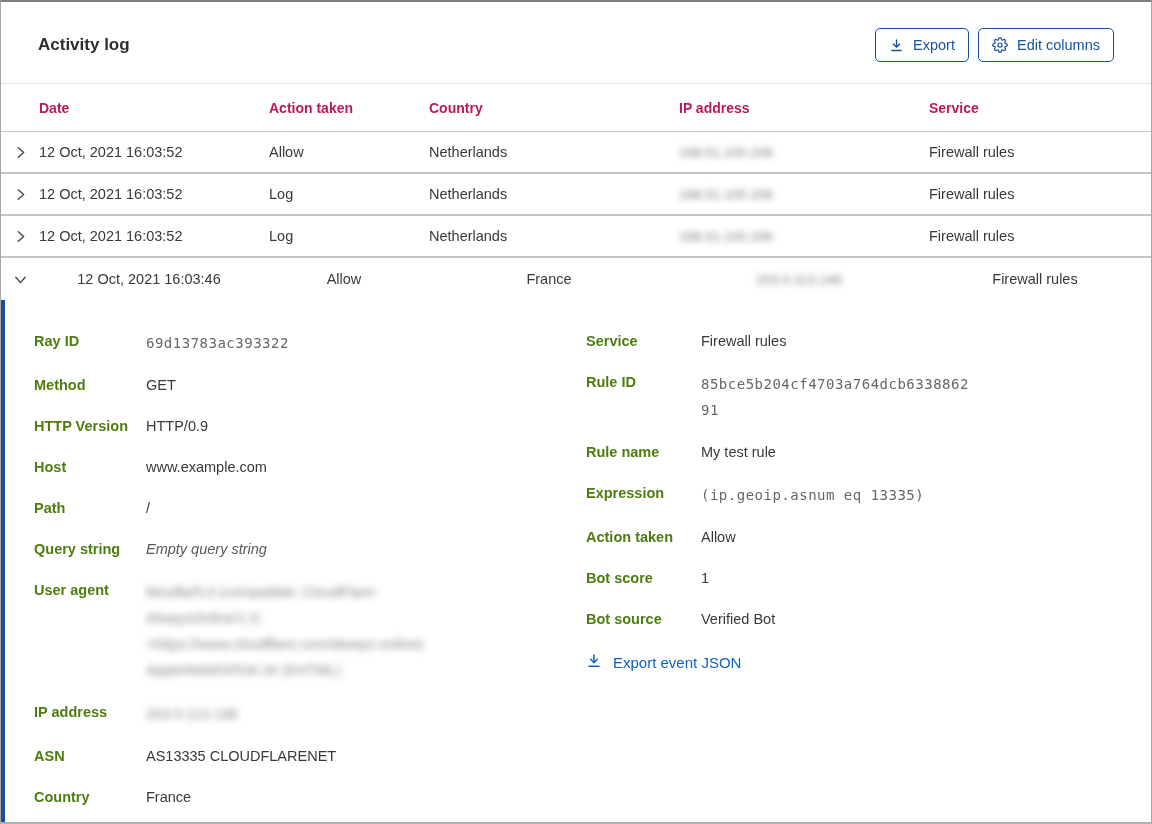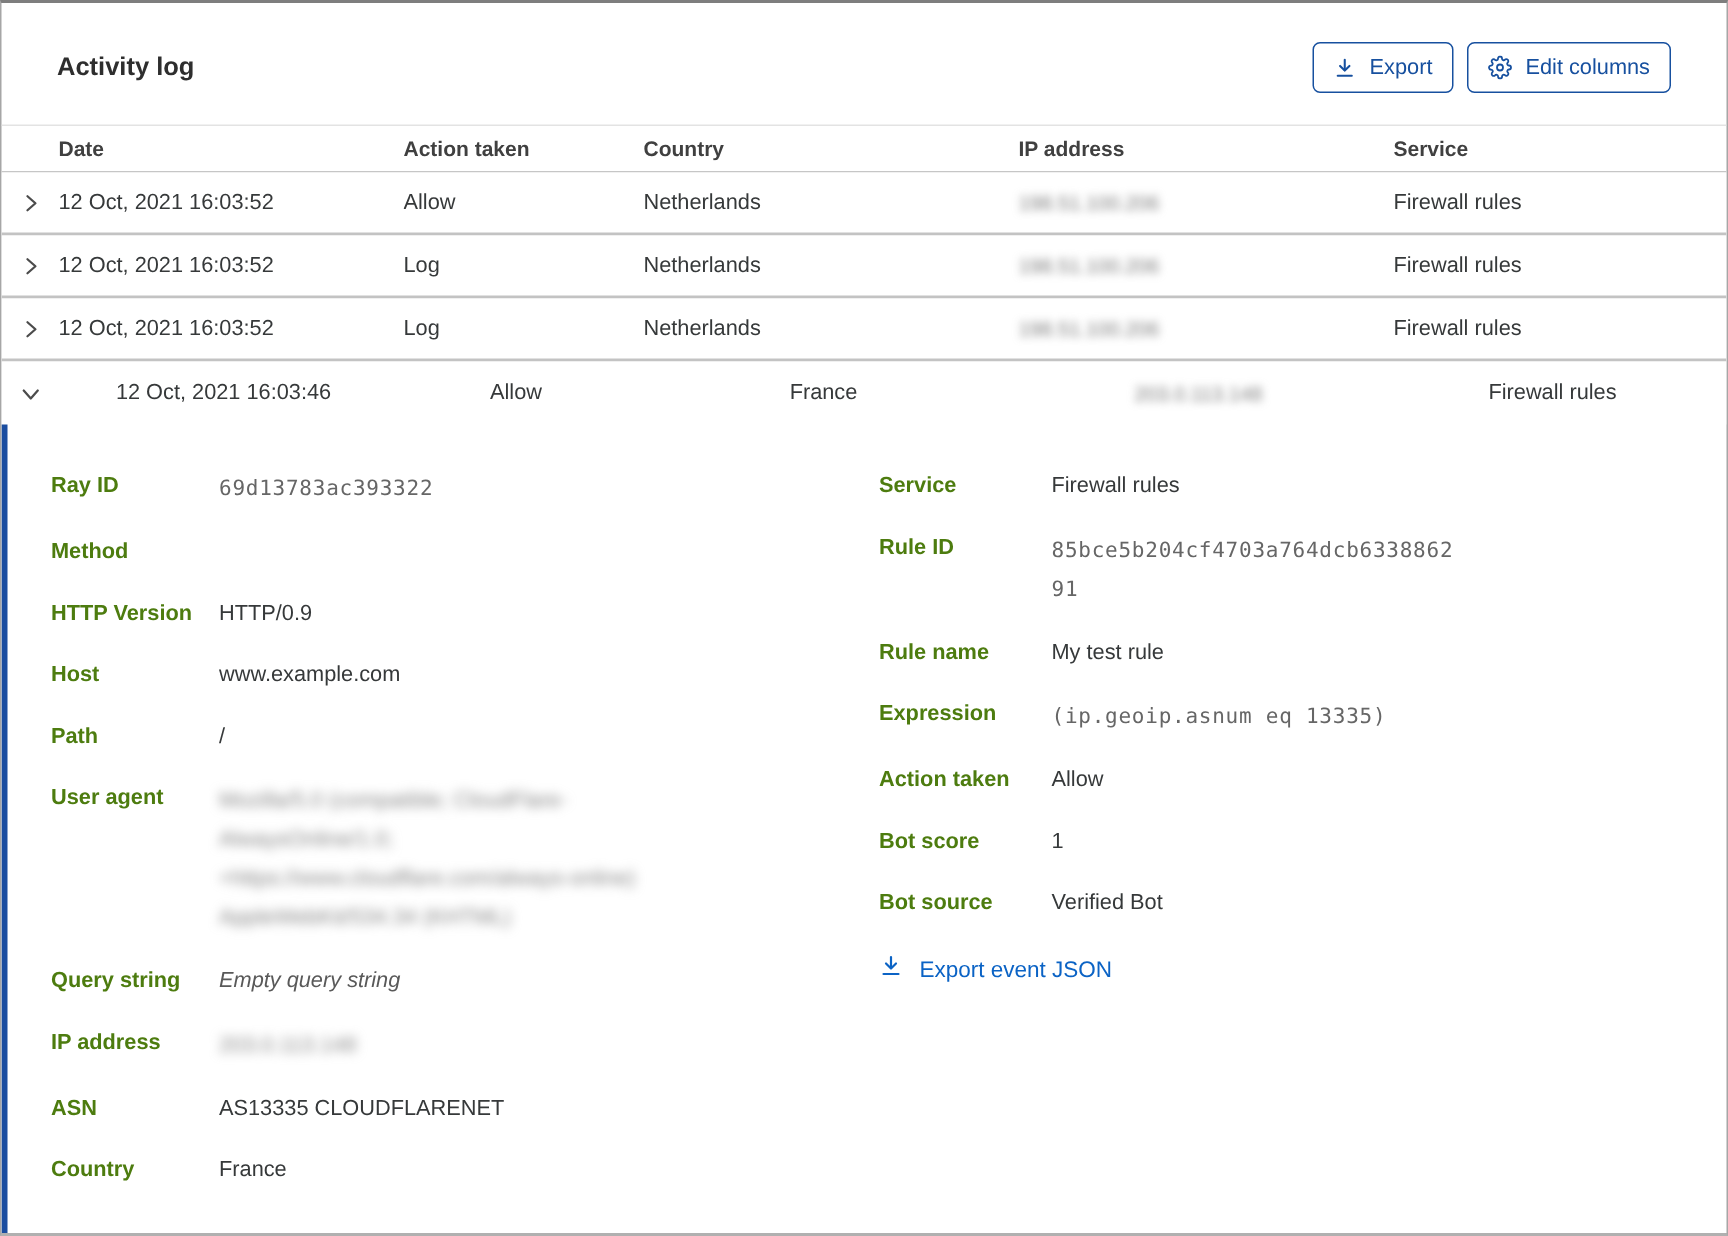--- a/index.html
+++ b/index.html
@@ -23,22 +23,22 @@
     color:#17509f; font-size:14.5px; font-family:inherit; cursor:pointer;
   }
   .btn svg { display:block; }
   
   .thead, .row {
     display:grid;
     grid-template-columns:38px 230px 160px 250px 250px 1fr;
     align-items:center;
   }
   .thead {
-    height:32px; border-top:1px solid #e3e3e3; border-bottom:1px solid #c6c6c6;
-    font-weight:700; font-size:14px; color:#404040;
+    height:49px; border-top:1px solid #e3e3e3; border-bottom:1px solid #c6c6c6;
+    font-weight:700; font-size:14px; color:#be185d;
   }
   .row { height:42px; border-bottom:2px solid #c3c3c3; font-size:14.5px; cursor:pointer; background:#fff; }
   .row.expanded { border-bottom:none;text-align:center; }
   .cell { padding-right:10px; white-space:nowrap; overflow:hidden; }
   .chev { justify-self:center; display:flex; }
   .chev svg { transition:transform .1s; }
   .chev svg.open { transform:rotate(90deg); }
   .redacted-ip { filter:blur(3px); color:#7c7c7c; font-size:13.5px; }
   
   .detail-panel {
@@ -160,45 +160,46 @@
 
   <div class="detail-panel">
     <div class="col-left" id="detail-left">
   <div class="field mono">
     <div class="flabel">Ray ID</div>
     <div class="fvalue">69d13783ac393322</div>
   </div>
 
   <div class="field">
     <div class="flabel">Method</div>
+    <div class="fvalue">GET</div>
   </div>
 
   <div class="field">
     <div class="flabel">HTTP Version</div>
     <div class="fvalue">HTTP/0.9</div>
   </div>
 
   <div class="field">
     <div class="flabel">Host</div>
     <div class="fvalue">www.example.com</div>
   </div>
 
   <div class="field">
     <div class="flabel">Path</div>
     <div class="fvalue">/</div>
+  </div>
+
+  <div class="field italic">
+    <div class="flabel">Query string</div>
+    <div class="fvalue">Empty query string</div>
   </div>
 
   <div class="field redacted">
     <div class="flabel">User agent</div>
     <div class="fvalue">Mozilla/5.0 (compatible; CloudFlare-AlwaysOnline/1.0; +https://www.cloudflare.com/always-online) AppleWebKit/534.34 (KHTML)</div>
-  </div>
-
-  <div class="field italic">
-    <div class="flabel">Query string</div>
-    <div class="fvalue">Empty query string</div>
   </div>
 
   <div class="field redacted">
     <div class="flabel">IP address</div>
     <div class="fvalue">203.0.113.148</div>
   </div>
 
   <div class="field">
     <div class="flabel">ASN</div>
     <div class="fvalue">AS13335 CLOUDFLARENET</div>

